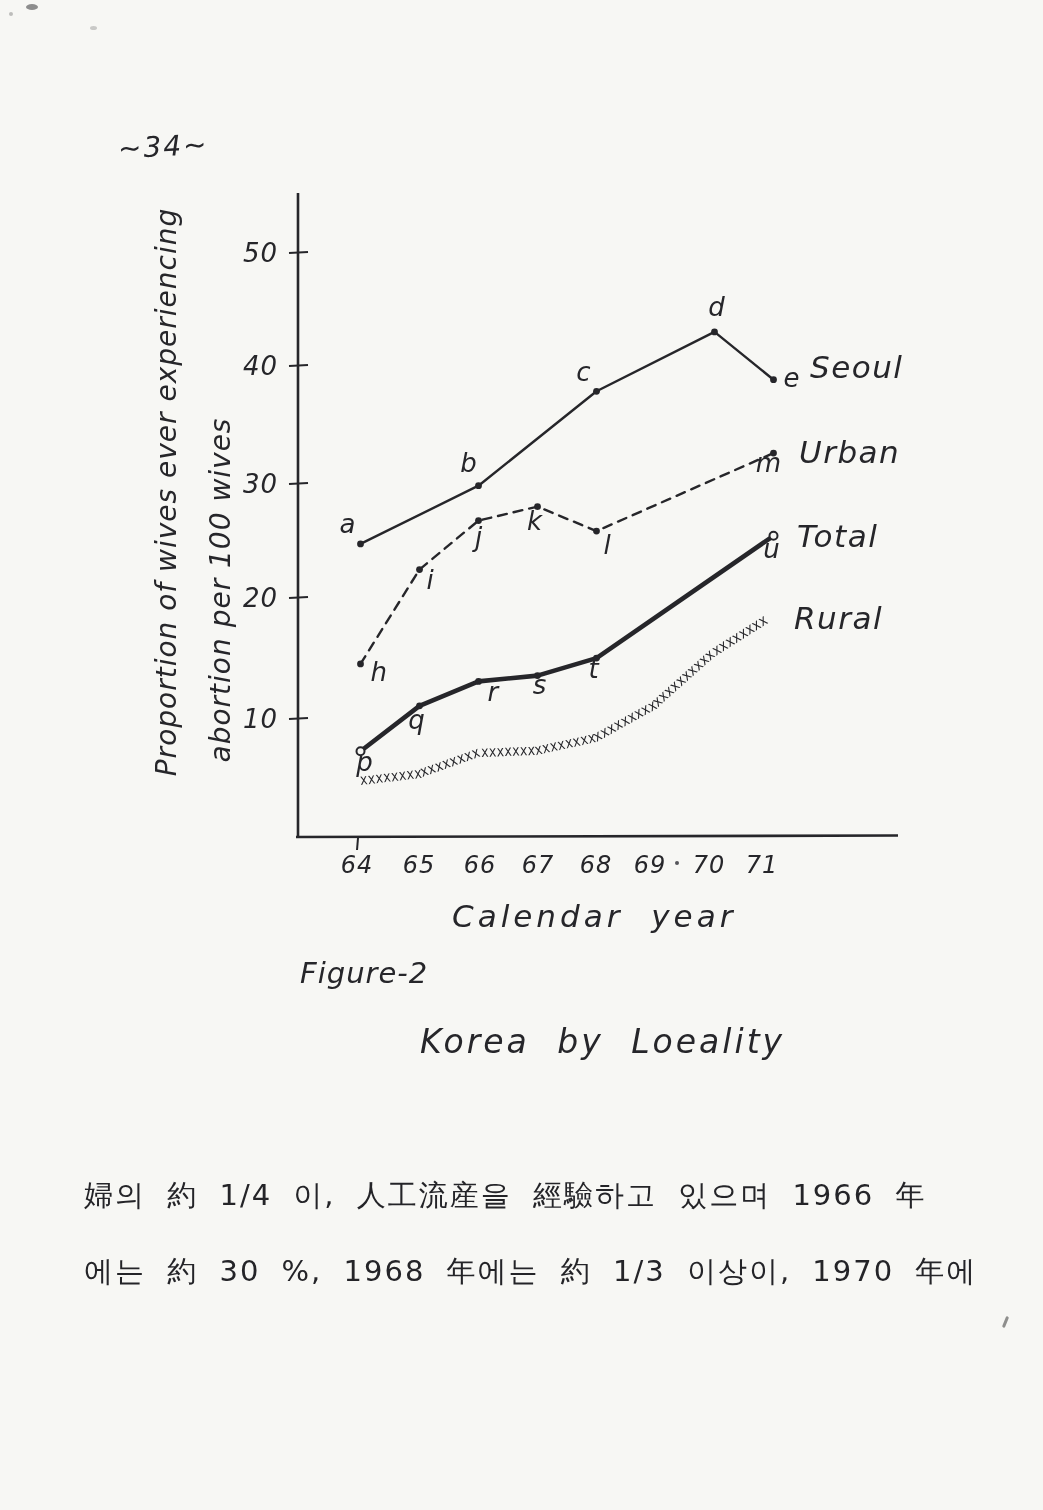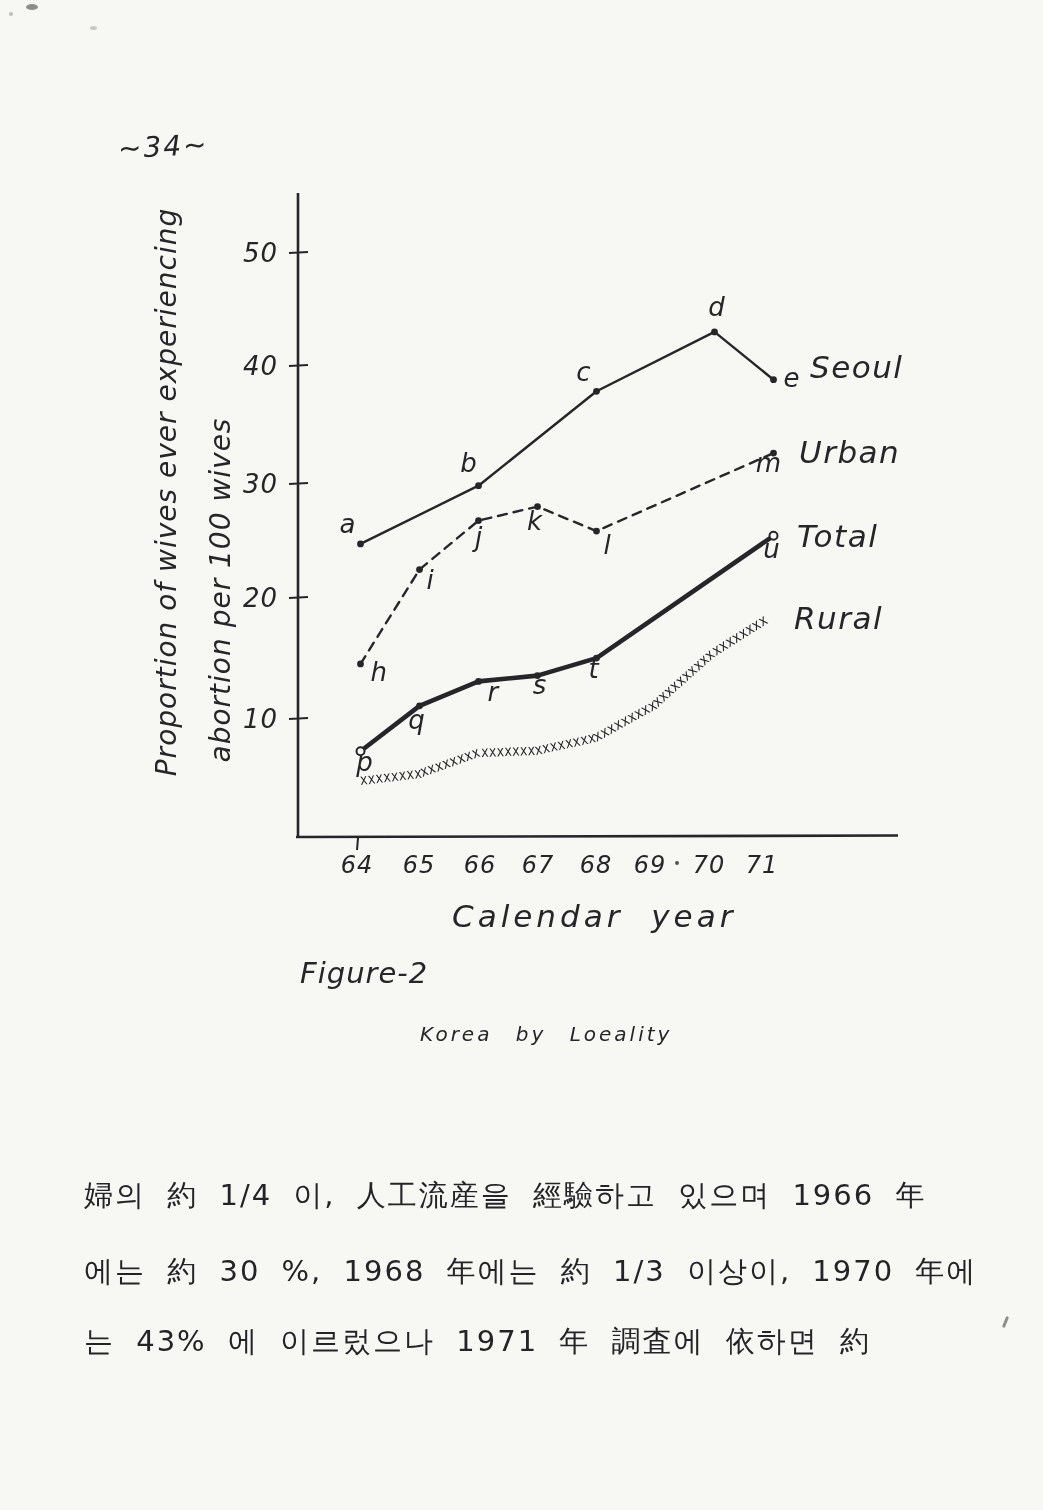--- a/index.html
+++ b/index.html
@@ -16,21 +16,21 @@
     font-family:"DejaVu Sans","Liberation Sans",sans-serif;
     font-style:italic;
     color:#26262a;
   }
   .abs{position:absolute;}
   #page-number{left:118px;top:130px;font-size:28px;letter-spacing:2px;transform:rotate(-3deg);}
   #chart-svg{position:absolute;left:0;top:0;}
   #xaxis-title{left:412px;top:898px;font-size:31px;letter-spacing:4px;word-spacing:14px;margin-left:40px;}
   #figure-label{left:300px;top:956px;font-size:29px;letter-spacing:1px;}
   #caption-line1{left:418px;top:952px;font-size:29px;letter-spacing:2px;word-spacing:8px;}
-  #caption-line2{left:420px;top:1022px;font-size:20px;letter-spacing:3px;word-spacing:14px;}
+  #caption-line2{left:420px;top:1022px;font-size:33px;letter-spacing:3px;word-spacing:14px;}
   .body-line{
     font-size:29px;
     letter-spacing:2px;
     word-spacing:10px;
     white-space:nowrap;
     font-style:normal;
     color:#242428;
   }
   #body-line-0{left:140px;top:1096px;}
   #body-line-1{left:84px;top:1176px;}
@@ -115,19 +115,18 @@
       <text x="794" y="629" font-size="31" font-style="italic" font-family="&quot;DejaVu Sans&quot;,sans-serif" fill="#26262a" letter-spacing="1.5">Rural</text>
     </svg>
 
   <div id="xaxis-title" class="abs hw">Calendar year</div>
 
   <div id="figure-label" class="abs hw">Figure-2</div>
   <div id="caption-line2" class="abs hw">Korea by Loeality</div>
 
   <div id="body-line-1" class="abs body-line">婦의 約 1/4 이, 人工流産을 經驗하고 있으며 1966 年</div>
   <div id="body-line-2" class="abs body-line">에는 約 30 %, 1968 年에는 約 1/3 이상이, 1970 年에</div>
-  <div id="body-line-3" class="abs body-line">는 43% 에 이르렀으나 1971 年 調査에 依하면 約</div>
 
   <div class="speck" style="left:26px;top:4px;width:12px;height:6px;background:#8d8d8d;"></div>
   <div class="speck" style="left:90px;top:26px;width:7px;height:4px;background:#c9c9c7;"></div>
   <div class="speck" style="left:9px;top:12px;width:4px;height:4px;background:#bdbdbb;"></div>
   <div class="speck" style="left:1004px;top:1316px;width:3px;height:12px;background:#8f8f8d;transform:rotate(22deg);border-radius:2px;"></div>
 </div>
 
 </body></html>

